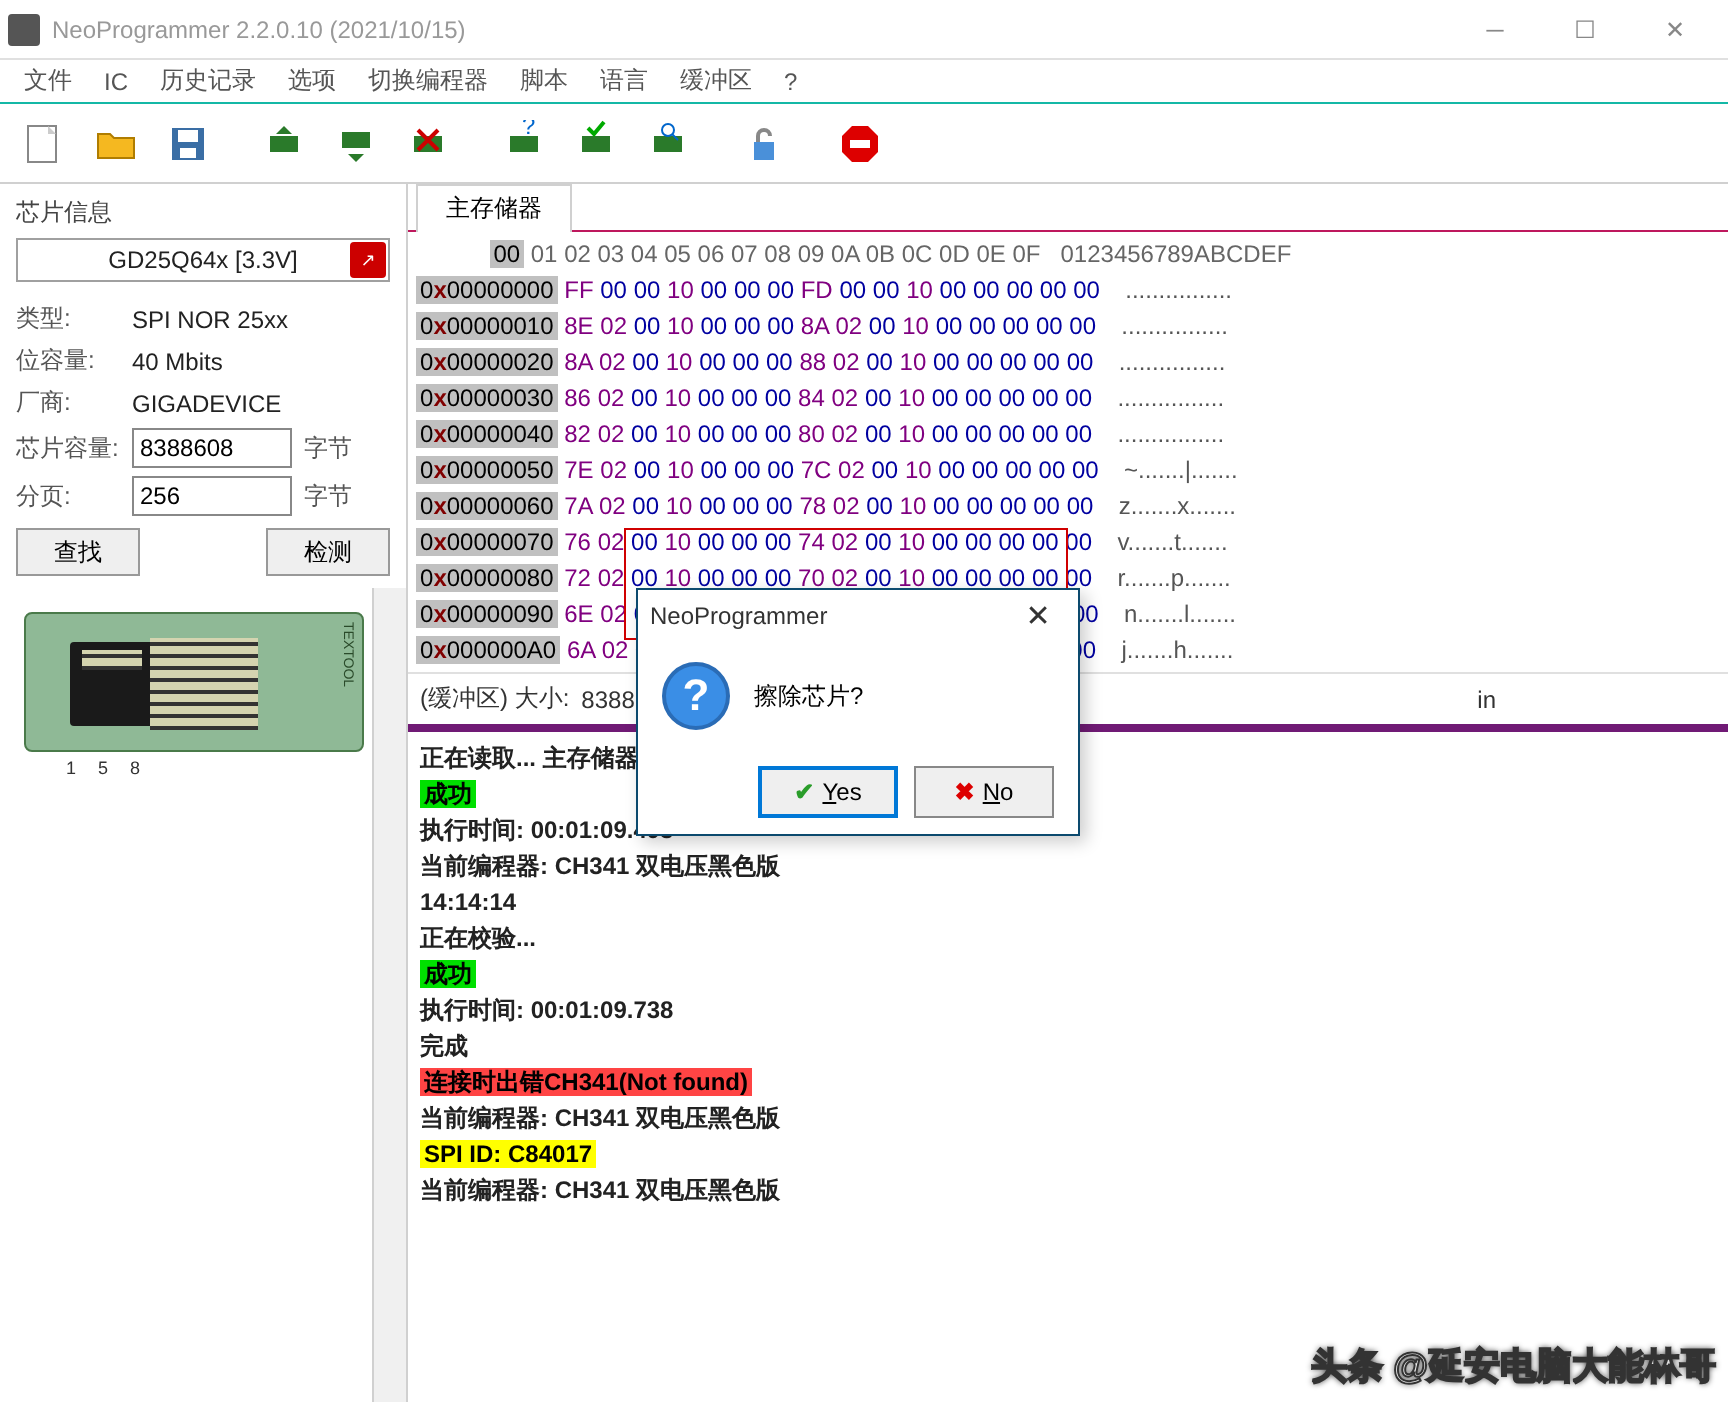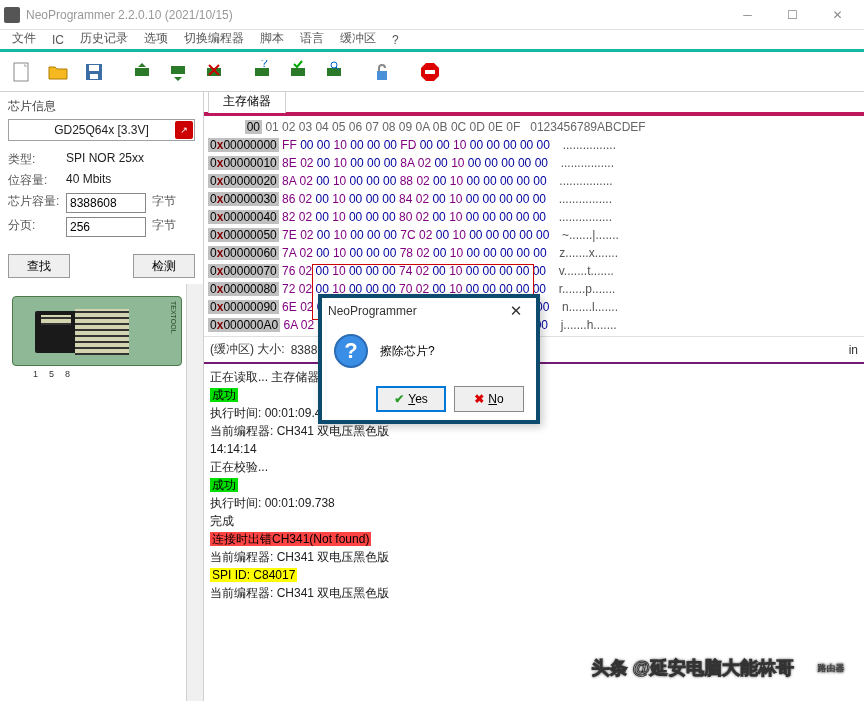--- a/index.html
+++ b/index.html
@@ -1,63 +1,63 @@
 <!DOCTYPE html>
 <html><head>
 <meta charset="utf-8">
 <style>
 * { margin: 0; padding: 0; box-sizing: border-box; font-family: "Microsoft YaHei", "SimSun", Arial, sans-serif; font-size: 12px; }
 body { background: #f0f0f0; width: 864px; height: 701px; overflow: hidden; position: relative; }
 .titlebar { height: 30px; background: #fff; display: flex; align-items: center; padding: 0 4px; border-bottom: 1px solid #e0e0e0; }
 .titlebar .app-icon { width: 16px; height: 16px; background: #555; border-radius: 2px; margin-right: 6px; }
 .titlebar .title { flex: 1; color: #999; }
 .titlebar .winbtn { width: 45px; height: 28px; display: flex; align-items: center; justify-content: center; color: #888; cursor: pointer; }
-.menubar { height: 22px; background: #fff; display: flex; align-items: flex-end; padding: 0 4px; border-bottom: 3px solid #14b8a6; color: #555; }
+.menubar { height: 22px; background: #fff; display: flex; align-items: center; padding: 0 4px; border-bottom: 1px solid #14b8a6; color: #555; }
 .menubar span { padding: 2px 8px; cursor: pointer; }
 .toolbar { height: 40px; background: #fff; border-bottom: 1px solid #d0d0d0; display: flex; align-items: center; padding: 0 6px; gap: 4px; }
 .tool { width: 32px; height: 32px; border: 1px solid transparent; border-radius: 3px; cursor: pointer; display: flex; align-items: center; justify-content: center; }
 .tool.sep { width: 8px; border: none; cursor: default; }
 .main { display: flex; height: calc(100% - 92px); }
 .left { width: 204px; background: #fff; border-right: 1px solid #d0d0d0; display: flex; flex-direction: column; }
 .panel { padding: 6px 8px; }
 .panel-title { color: #444; margin-bottom: 4px; }
 .chip-row { display: flex; align-items: center; gap: 4px; margin-bottom: 4px; position: relative; }
 .chip-name-box { flex: 1; height: 22px; border: 1px solid #a0a0a0; background: #fff; display: flex; align-items: center; justify-content: center; font-weight: normal; color: #222; }
 .pdf-icon { width: 18px; height: 18px; background: #c00; border-radius: 2px; color: #fff; font-size: 9px; display: flex; align-items: center; justify-content: center; cursor: pointer; position: absolute; right: 2px; }
-.info-row { display: flex; margin-bottom: 4px; color: #555; }
+.info-row { display: flex; margin-bottom: 4px; color: #555; align-items: center; }
 .info-row .k { width: 58px; }
 .info-row .v { flex: 1; color: #222; }
 .info-row input { width: 80px; height: 20px; border: 1px solid #888; padding: 0 3px; }
 .btn { height: 24px; padding: 0 18px; background: #efefef; border: 1px solid #999; cursor: pointer; }
 .adapter { flex: 1; padding: 6px; position: relative; }
 .adapter-img { width: 170px; height: 70px; background: #8fb996; border: 1px solid #4a7a4a; border-radius: 4px; position: relative; margin: 6px; }
 .chip-dark { position: absolute; left: 22px; top: 14px; width: 90px; height: 42px; background: #1a1a1a; border-radius: 2px; }
 .striped { position: absolute; top: 12px; width: 54px; height: 46px; background: repeating-linear-gradient(0deg, #333 0 2px, #d4d4b0 2px 6px); }
 .striped.s1 { left: 62px; }
 .striped.s2 { left: 28px; width: 30px; height: 10px; top: 18px; }
 .scrollbar-l { width: 17px; background: #f0f0f0; border-left: 1px solid #d0d0d0; position: absolute; right: 0; top: 0; bottom: 0; }
 .right { flex: 1; display: flex; flex-direction: column; background: #fff; overflow: hidden; }
-.tab-bar { height: 24px; border-bottom: 4px solid #be185d; display: flex; align-items: flex-end; padding-left: 4px; }
+.tab-bar { height: 24px; border-bottom: 1px solid #be185d; display: flex; align-items: flex-end; padding-left: 4px; }
 .tab { padding: 3px 14px; border: 1px solid #d0d0d0; border-bottom: none; background: #fff; margin-bottom: -1px; cursor: pointer; }
 .hex { flex: 0 0 auto; font-family: Consolas, monospace; font-size: 12px; line-height: 18px; padding: 2px 4px; background: #fff; overflow: hidden; position: relative; }
 .hex-head { color: #666; }
 .hex-head span.h00 { background: #c0c0c0; color: #000; padding: 0 2px; }
 .hex-row { white-space: pre; }
 .hex-row .addr { color: #000; background: #c0c0c0; padding: 0 2px; }
 .hex-row .addr b { color: #800000; }
 .hex-row .byte { color: #0000a0; }
 .hex-row .byte.hi { color: #800080; }
 .hex-row .ascii { color: #555; margin-left: 6px; }
 .selbox { position: absolute; border: 1px solid #d00000; pointer-events: none; }
 .buf-row { padding: 4px 6px; border-top: 1px solid #e0e0e0; color: #333; display: flex; align-items: center; gap: 6px; }
-.log { flex: 1; overflow: hidden; padding: 4px 6px; border-top: 2px solid #701a75; color: #222; line-height: 18px; position: relative; }
+.log { flex: 1; overflow: hidden; padding: 4px 6px; border-top: 4px solid #701a75; color: #222; line-height: 18px; position: relative; font-weight: bold; }
 .log .ok { background: #00e000; color: #000; padding: 0 2px; }
 .log .err { background: #f44; color: #000; padding: 0 2px; }
 .log .warn { background: #ff0; color: #000; padding: 0 2px; }
-.dialog-wrap { position: absolute; left: 318px; top: 294px; width: 222px; border: 4px solid #0c4a6e; background: #fff; box-shadow: 3px 3px 8px rgba(0,0,0,.2); z-index: 50; }
+.dialog-wrap { position: absolute; left: 318px; top: 294px; width: 222px; border: 1px solid #0c4a6e; background: #fff; box-shadow: 3px 3px 8px rgba(0,0,0,.2); z-index: 50; }
 .dialog-title { height: 26px; display: flex; align-items: center; padding: 0 6px; font-size: 12px; color: #333; }
 .dialog-title .x { margin-left: auto; width: 28px; text-align: center; cursor: pointer; font-size:15px;}
 .dialog-body { padding: 10px 12px; display: flex; align-items: center; gap: 12px; }
 .qmark { width: 34px; height: 34px; border-radius: 50%; background: #3a8ee6; border: 2px solid #2a6cb6; color: #fff; font-size: 22px; font-weight: bold; display: flex; align-items: center; justify-content: center; }
 .dialog-btns { padding: 8px 12px; display: flex; justify-content: flex-end; gap: 8px; }
 .dlg-btn { width: 70px; height: 26px; border: 1px solid #888; background: #efefef; cursor: pointer; display: flex; align-items: center; justify-content: center; gap: 4px; }
 .dlg-btn.primary { border: 2px solid #0078d7; }
 .tick { color: #2a9d2a; font-weight: bold; }
 .cross { color: #d00; font-weight: bold; }
 .watermark { position: absolute; right: 6px; bottom: 6px; color: rgba(255,255,255,.6); font-size: 22px; font-weight: bold; text-shadow: 0 0 3px #000; z-index: 100; display: flex; align-items: center; gap: 10px; }
@@ -173,30 +173,34 @@
       <div style="height:6px"></div>
       <div class="info-row">
           <div class="k">类型:</div>
           <div class="v">SPI NOR 25xx</div>
         </div>
       <div class="info-row">
           <div class="k">位容量:</div>
           <div class="v">40 Mbits</div>
         </div>
       <div class="info-row">
+          <div class="k">厂商:</div>
+          <div class="v">GIGADEVICE</div>
+        </div>
+      <div class="info-row">
           <div class="k">芯片容量:</div>
           <input value="8388608" style="">
           <div style="margin-left:6px">字节</div>
         </div>
       <div class="info-row">
           <div class="k">分页:</div>
           <input value="256" style="">
           <div style="margin-left:6px">字节</div>
         </div>
-      <div style="display:flex;justify-content:space-between;margin-top:17px">
+      <div style="display:flex;justify-content:space-between;margin-top:6px">
         <button class="btn">查找</button>
         <button class="btn">检测</button>
       </div>
     </div>
     <div class="adapter">
       <div class="adapter-img">
         <div class="chip-dark"></div>
         <div class="striped s2"></div>
         <div class="striped s1"></div>
         <div style="position:absolute;right:4px;top:4px;writing-mode:vertical-rl;font-size:7px;color:#2a4a2a">TEXTOOL</div>
@@ -224,21 +228,21 @@
         <div class="hex-row"><span class="addr">0<b>x</b>00000060</span> <span class="byte hi">7A</span> <span class="byte hi">02</span> <span class="byte">00</span> <span class="byte hi">10</span> <span class="byte">00</span> <span class="byte">00</span> <span class="byte">00</span> <span class="byte hi">78</span> <span class="byte hi">02</span> <span class="byte">00</span> <span class="byte hi">10</span> <span class="byte">00</span> <span class="byte">00</span> <span class="byte">00</span> <span class="byte">00</span> <span class="byte">00</span>  <span class="ascii">z.......x.......</span></div>
         <div class="hex-row"><span class="addr">0<b>x</b>00000070</span> <span class="byte hi">76</span> <span class="byte hi">02</span> <span class="byte">00</span> <span class="byte hi">10</span> <span class="byte">00</span> <span class="byte">00</span> <span class="byte">00</span> <span class="byte hi">74</span> <span class="byte hi">02</span> <span class="byte">00</span> <span class="byte hi">10</span> <span class="byte">00</span> <span class="byte">00</span> <span class="byte">00</span> <span class="byte">00</span> <span class="byte">00</span>  <span class="ascii">v.......t.......</span></div>
         <div class="hex-row"><span class="addr">0<b>x</b>00000080</span> <span class="byte hi">72</span> <span class="byte hi">02</span> <span class="byte">00</span> <span class="byte hi">10</span> <span class="byte">00</span> <span class="byte">00</span> <span class="byte">00</span> <span class="byte hi">70</span> <span class="byte hi">02</span> <span class="byte">00</span> <span class="byte hi">10</span> <span class="byte">00</span> <span class="byte">00</span> <span class="byte">00</span> <span class="byte">00</span> <span class="byte">00</span>  <span class="ascii">r.......p.......</span></div>
         <div class="hex-row"><span class="addr">0<b>x</b>00000090</span> <span class="byte hi">6E</span> <span class="byte hi">02</span> <span class="byte">00</span> <span class="byte hi">10</span> <span class="byte">00</span> <span class="byte">00</span> <span class="byte">00</span> <span class="byte hi">6C</span> <span class="byte hi">02</span> <span class="byte">00</span> <span class="byte hi">10</span> <span class="byte">00</span> <span class="byte">00</span> <span class="byte">00</span> <span class="byte">00</span> <span class="byte">00</span>  <span class="ascii">n.......l.......</span></div>
         <div class="hex-row"><span class="addr">0<b>x</b>000000A0</span> <span class="byte hi">6A</span> <span class="byte hi">02</span> <span class="byte">00</span> <span class="byte hi">10</span> <span class="byte">00</span> <span class="byte">00</span> <span class="byte">00</span> <span class="byte hi">68</span> <span class="byte hi">02</span> <span class="byte">00</span> <span class="byte hi">10</span> <span class="byte">00</span> <span class="byte">00</span> <span class="byte">00</span> <span class="byte">00</span> <span class="byte">00</span>  <span class="ascii">j.......h.......</span></div>
         <div class="selbox" style="left:108px;top:148px;width:222px;height:56px"></div>
       </div>
     <div class="buf-row">
       <span>(缓冲区) 大小:</span>
       <span>8388608</span>
-      <span style="margin-left:auto;">in</span>
+      <span style="margin-left:auto;margin-right:110px">in</span>
     </div>
     <div class="log" id="logpanel">
         <div>正在读取... 主存储器</div>
         <div><span class="ok">成功</span></div>
         <div>执行时间:   00:01:09.498</div>
         <div>当前编程器: CH341 双电压黑色版</div>
         <div>14:14:14</div>
         <div>正在校验...</div>
         <div><span class="ok">成功</span></div>
         <div>执行时间:   00:01:09.738</div>
@@ -267,14 +271,13 @@
       </button>
     <button class="dlg-btn">
         <span class="cross">✖</span>
         <span><u>N</u>o</span>
       </button>
   </div>
 </div>
 
 <div class="watermark">
   <span class="wm-name">头条 @延安电脑大能林哥</span>
-  <span class="router-logo">路由器</span>
 </div>
 
 </body></html>

